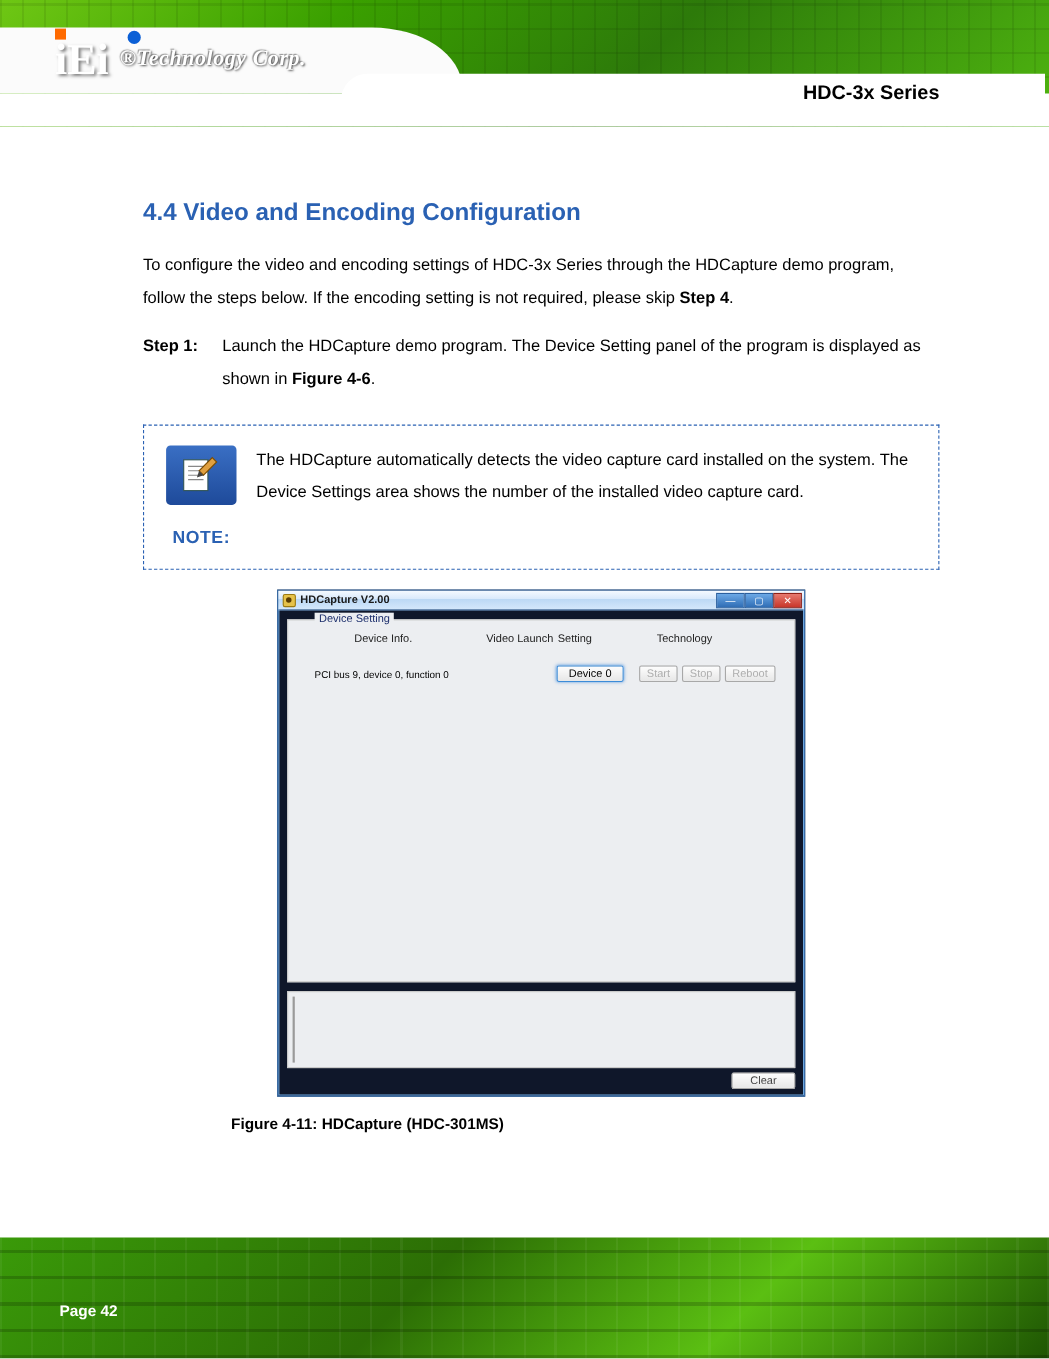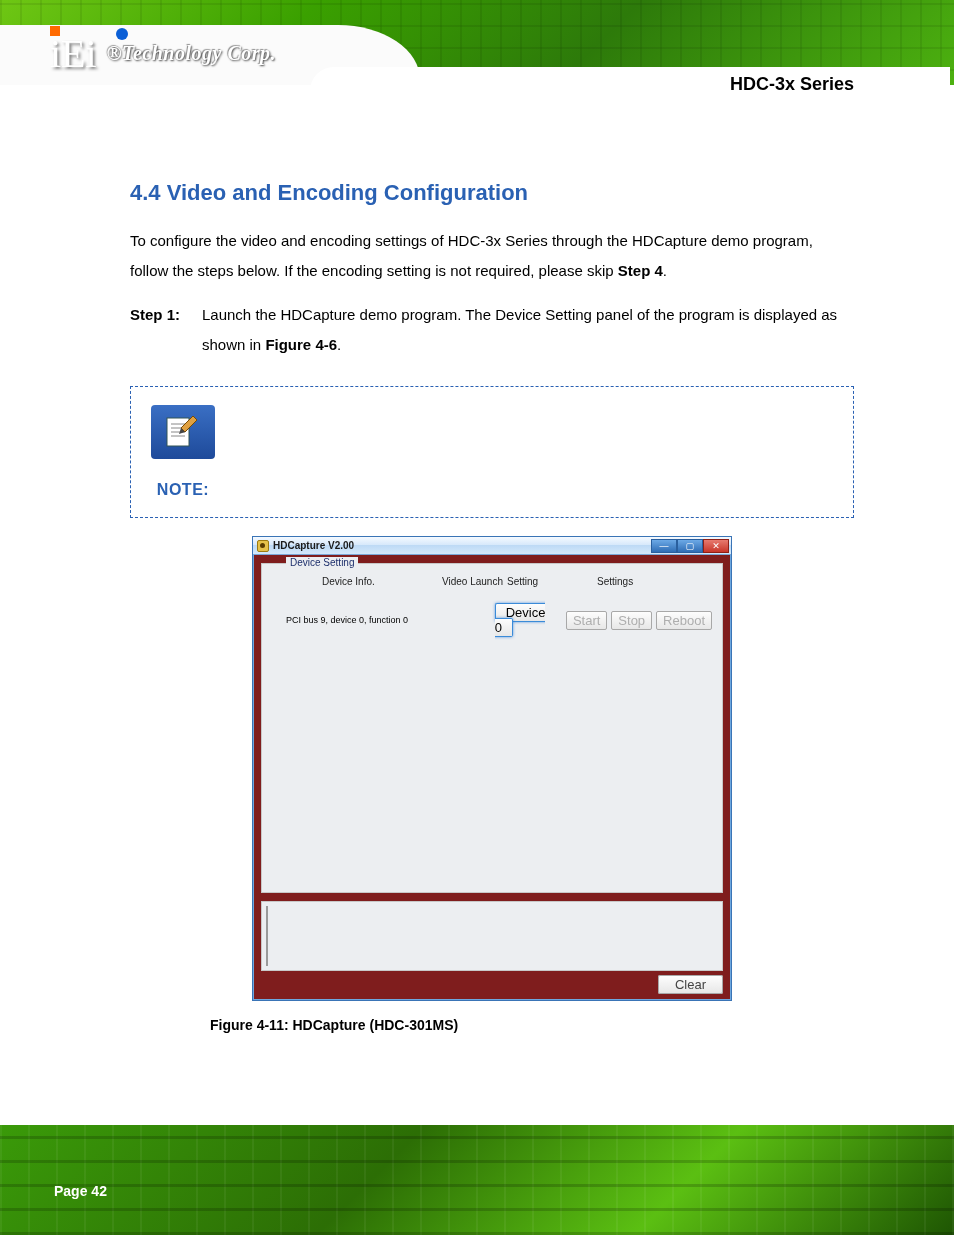--- a/index.html
+++ b/index.html
@@ -48,21 +48,21 @@
     background:#fff; border-top-left-radius:40px;
   }
   .logo {
     position: absolute;
     top: 30px; left: 50px;
     display: flex; align-items: center; gap: 10px;
     z-index: 3;
   }
   .logo-iei {
     font-family: Georgia, serif;
-    font-weight: normal;
+    font-weight: bold;
     font-size: 40px;
     color: #fff;
     text-shadow: 2px 2px 3px rgba(0,0,0,0.5);
     position: relative;
   }
   .logo-dot-orange{
     display:inline-block; width:10px; height:10px; background:#ff6a00; position:absolute; top:-4px; left:0px;
   }
   .logo-dot-blue{
     display:inline-block; width:12px; height:12px; background:#0b5fd6; border-radius:50%; position:absolute; top:-2px; left:66px;
@@ -132,21 +132,21 @@
   .note-text { font-size: 15px; line-height: 1.9; flex:1; }
   
   .figure-wrap{
     text-align:center;
     margin-top: 18px;
   }
   .window {
     display:inline-block;
     width: 480px;
     border: 1px solid #3a74b6;
-    background: #7f1d1d;
+    background: #0f172a;
     box-shadow: 0 0 0 1px #6ea7de inset;
     text-align:left;
     font-size: 10px;
   }
   .titlebar {
     height: 18px;
     background: linear-gradient(#f5faff,#d8e9fb 45%,#bcd9f5 46%,#d4e8fb);
     border-bottom: 1px solid #7aa8d8;
     display:flex; align-items:center; justify-content:space-between;
     padding: 0 2px 0 4px;
@@ -182,21 +182,21 @@
   .headers span:nth-child(1){ width:120px;}
   .headers span:nth-child(2){ width:65px;}
   .headers span:nth-child(3){ width:90px;}
   .headers span:nth-child(4){ width:90px;}
   .row{ display:flex; align-items:center; gap:0; margin-left:14px;}
   .row .info{ width:170px; font-size:9px;}
   .row .src{ width:50px;}
   .row .setting{ width:75px;}
   .row .ops{ display:flex; gap:4px;}
   .winbtn{
-    font-size:13px; padding:1px 6px;
+    font-size:10px; padding:1px 6px;
     background:linear-gradient(#fdfdfd,#e7e7e7);
     border:1px solid #a8a8a8;
     border-radius:2px;
     color:#444;
     min-width:30px;
     text-align:left;
   }
   .winbtn.primary{
     border:1px solid #3b8bd8;
     box-shadow: 0 0 3px rgba(50,130,220,0.8);
@@ -288,20 +288,21 @@
           <line x1="8" y1="10" x2="22" y2="10" stroke="#888"></line>
           <line x1="8" y1="14" x2="22" y2="14" stroke="#888"></line>
           <line x1="8" y1="18" x2="22" y2="18" stroke="#888"></line>
           <line x1="8" y1="22" x2="22" y2="22" stroke="#888"></line>
           <polygon points="30,2 34,6 22,18 18,14" fill="#e0a040" stroke="#7a4b00"></polygon>
           <polygon points="18,14 22,18 16,20" fill="#444"></polygon>
         </svg>
       </div>
       <div class="note-label">NOTE:</div>
     </div>
+    <div class="note-text">The HDCapture automatically detects the video capture card installed on the system. The Device Settings area shows the number of the installed video capture card.</div>
   </div>
 
   <div class="figure-wrap">
     <div class="window">
       <div class="titlebar">
         <div class="titlebar-left">
           <div class="app-icon"></div>
           <span class="title-text">HDCapture V2.00</span>
         </div>
         <div class="title-btns">
@@ -316,21 +317,21 @@
             </div>
         </div>
       </div>
       <div class="window-body">
         <div class="group">
           <div class="group-title">Device Setting</div>
           <div class="headers">
             <span>Device Info.</span>
             <span>Video Launch</span>
             <span>Setting</span>
-            <span>Settings</span>
+            <span>Technology</span>
           </div>
           <div class="row">
             <div class="info">PCI bus 9, device 0, function 0</div>
             <div class="src"></div>
             <div class="setting">
               <span class="winbtn primary">Device 0</span>
             </div>
             <div class="ops">
               <span class="winbtn disabled">Start</span>
               <span class="winbtn disabled">Stop</span>

